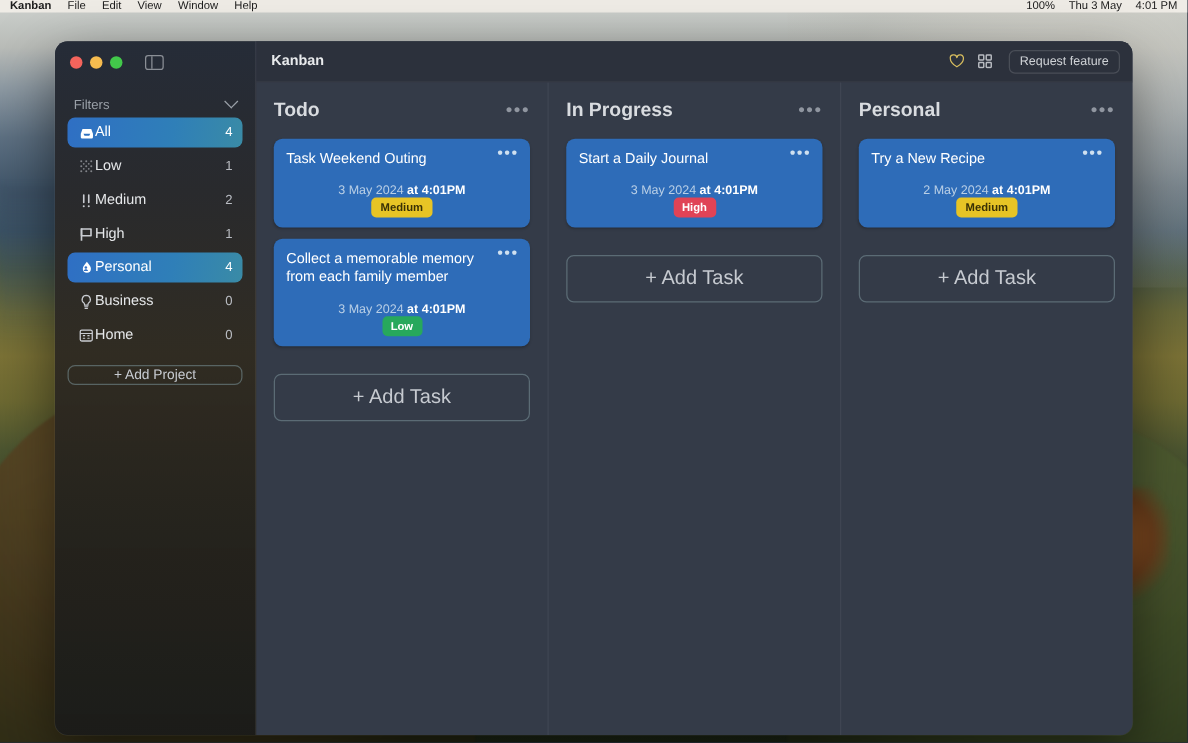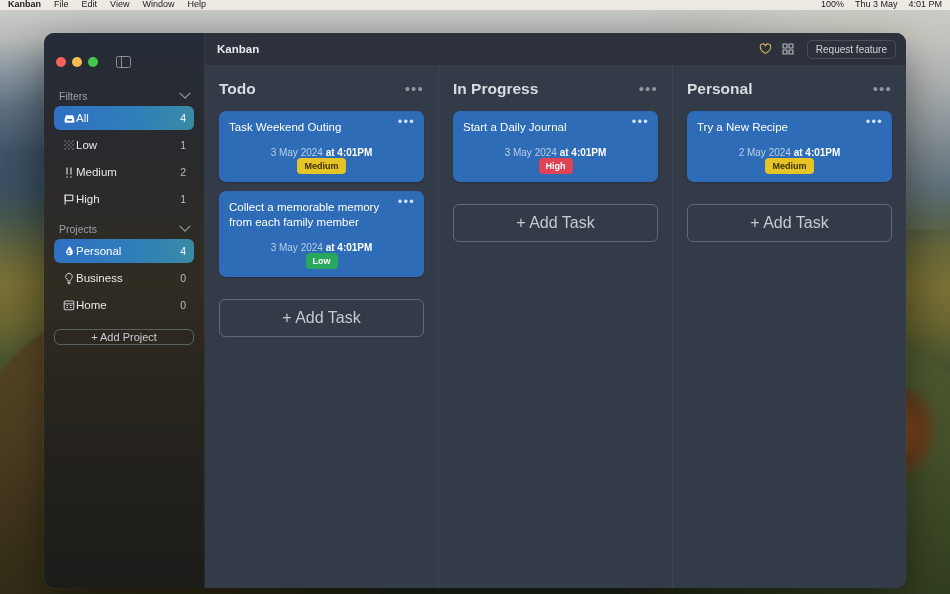--- a/index.html
+++ b/index.html
@@ -78,21 +78,21 @@
     width:161px; flex:0 0 161px; height:100%;
     position:relative;
     background:
       linear-gradient(to bottom,
         rgba(36,42,54,.90) 0%,
         rgba(40,40,42,.90) 22%,
         rgba(48,42,30,.90) 45%,
         rgba(36,33,25,.92) 70%,
         rgba(26,26,22,.94) 100%);
     border-right:1px solid rgba(255,255,255,.07);
-    padding:12px 10px;
+    padding:0 10px;
   }
   .titlebar { height:33px; display:flex; align-items:center; gap:6px; padding-left:2px; }
   .dot { width:10px; height:10px; border-radius:50%; display:inline-block; }
   .dot.red{background:#f4645c;} .dot.yellow{background:#f6bc4f;} .dot.green{background:#42c84a;}
   .sb-toggle { margin-left:12px; width:15px; height:12px; border:1.2px solid #8b8f96; border-radius:2.5px; position:relative; }
   .sb-toggle::after{content:"";position:absolute;left:4px;top:0;bottom:0;width:1.2px;background:#8b8f96;}
 
   .group-head {
     display:flex; align-items:center; justify-content:space-between;
     color:#9aa0a8; font-size:10.5px; padding:6px 5px 4px 5px; margin-top:6px;
@@ -257,24 +257,20 @@
       <span class="ico">
         <svg width="12" height="13" viewBox="0 0 12 13" fill="none" stroke="currentColor" stroke-width="1.3" stroke-linejoin="round">
           <path d="M2.2 1.6v10"></path>
             <path d="M2.2 2.2h7.6v5.4H2.2z"></path>
         </svg>
       </span>
       <span class="lbl">High</span>
       <span class="cnt">1</span>
     </div>
 
-    <div class="group-head">
-      <span>Projects</span>
-      <span class="chev"></span>
-    </div>
 
     <div class="nav-item active">
       <span class="ico">
         <svg width="13" height="13" viewBox="0 0 24 24" fill="currentColor">
           <path d="M12 2.5c3.2 4 6 7 6 10.3A6 6 0 0 1 6 12.8c0-3.3 2.8-6.3 6-10.3z"></path>
           <circle cx="10.5" cy="11" r="1.9" fill="#2f6fc4"></circle>
           <path d="M7.2 16.3c.5-1.7 1.8-2.6 3.3-2.6s2.8.9 3.3 2.6z" fill="#2f6fc4"></path>
         </svg>
       </span>
       <span class="lbl">Personal</span>

